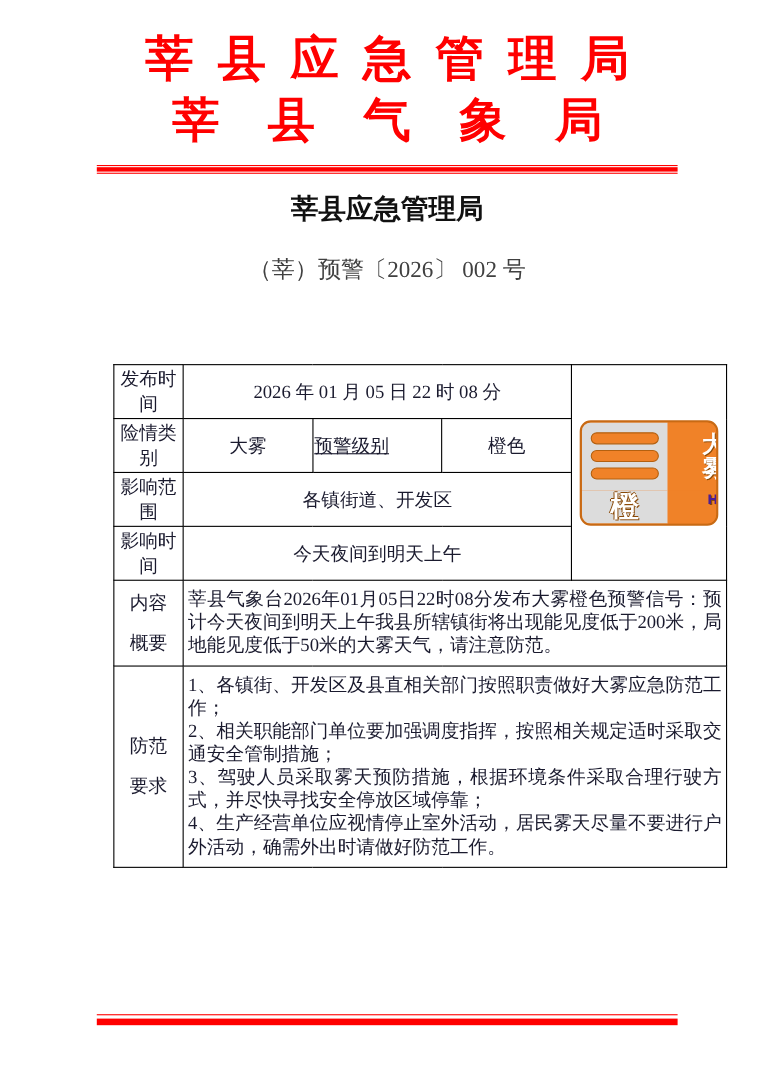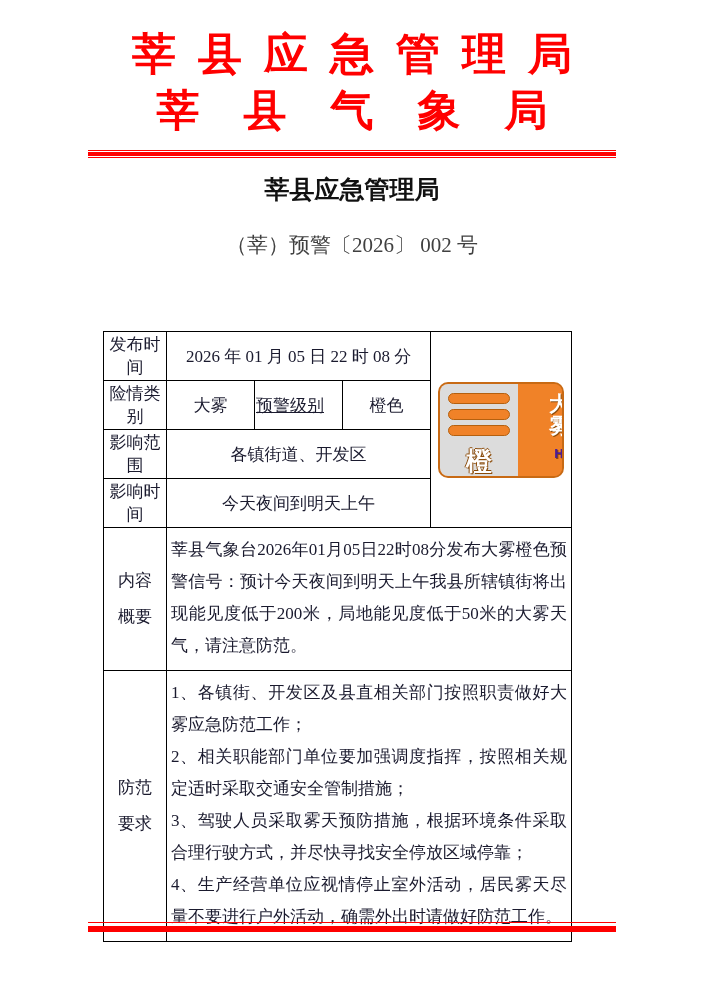--- a/index.html
+++ b/index.html
@@ -87,21 +87,21 @@
 
   
   .table-wrap {
     position: absolute;
     left: 103px;
     top: 331px;
     width: 498px;
   }
   table.info {
     border-collapse: collapse;
-    width: 469px;
+    width: 558px;
     table-layout: fixed;
   }
   table.info td {
     border: 1px solid #000000;
     font-size: 17px;
     color: #1a1a2e;
     font-family: "Liberation Serif", "DejaVu Serif", serif;
     vertical-align: middle;
   }
   td.label {
@@ -212,21 +212,21 @@
     vertical-align: middle;
     line-height: 36px;
   }
   td.block-label .ll {
     display: block;
   }
   td.body-text {
     padding: 6px 4px 8px 4px;
     text-align: justify;
     font-size: 16.5px;
-    line-height: 32px;
+    line-height: 21px;
     color: #1a1a2e;
   }
   td.body-text p {
     margin: 0;
     text-indent: 0;
   }
 
   
   .divider-bottom {
     position: absolute;

